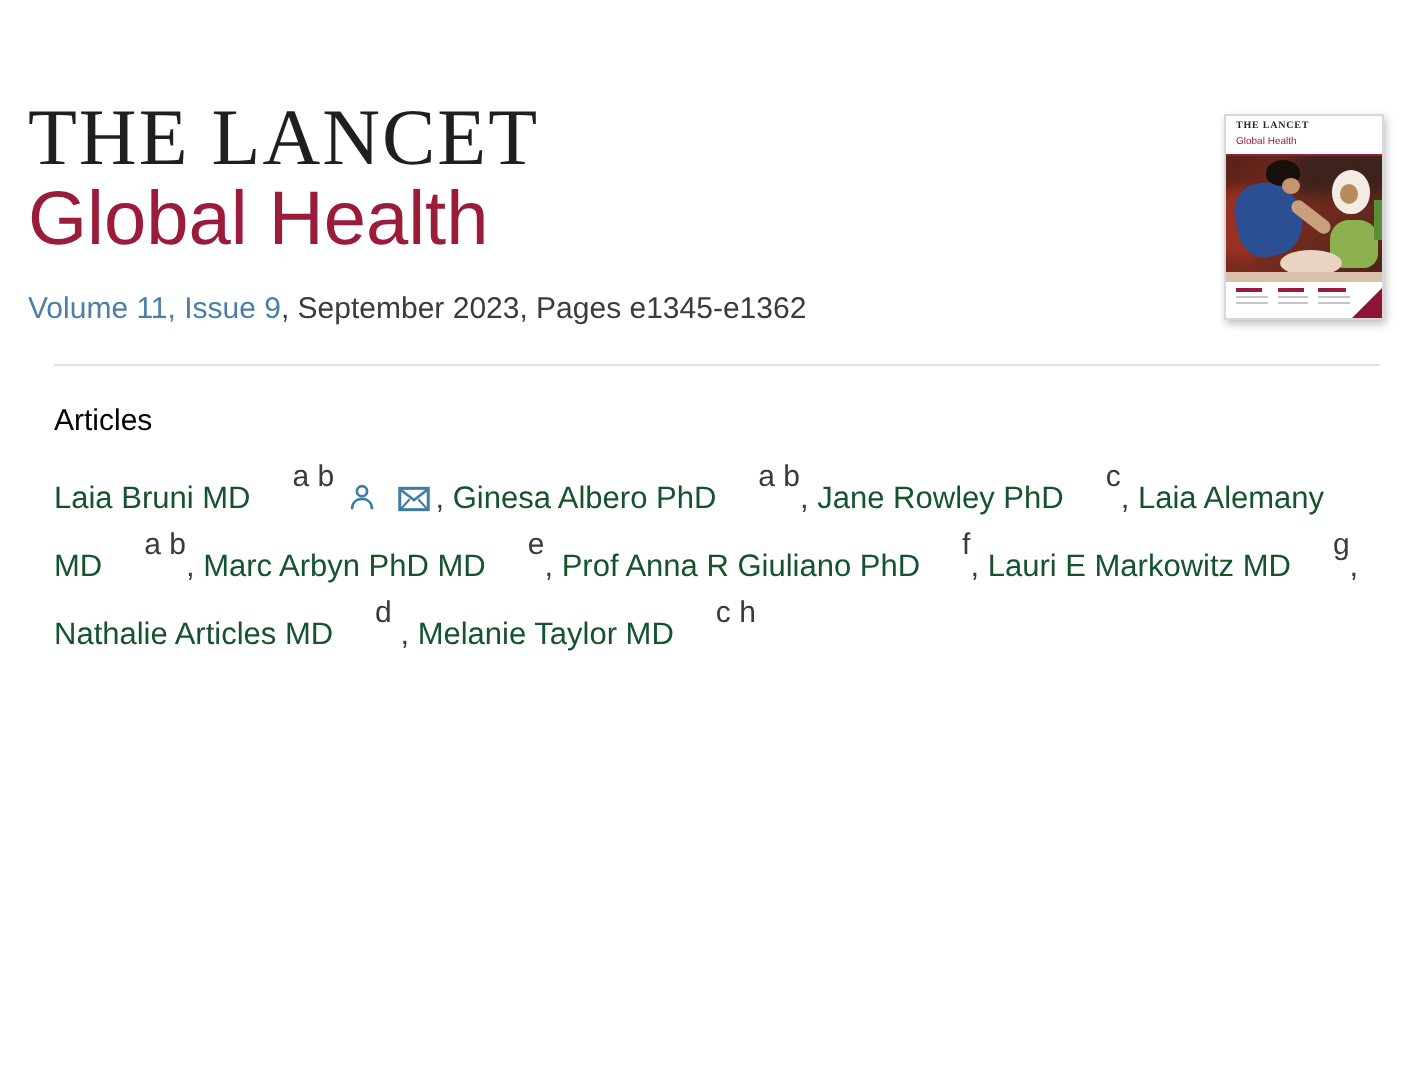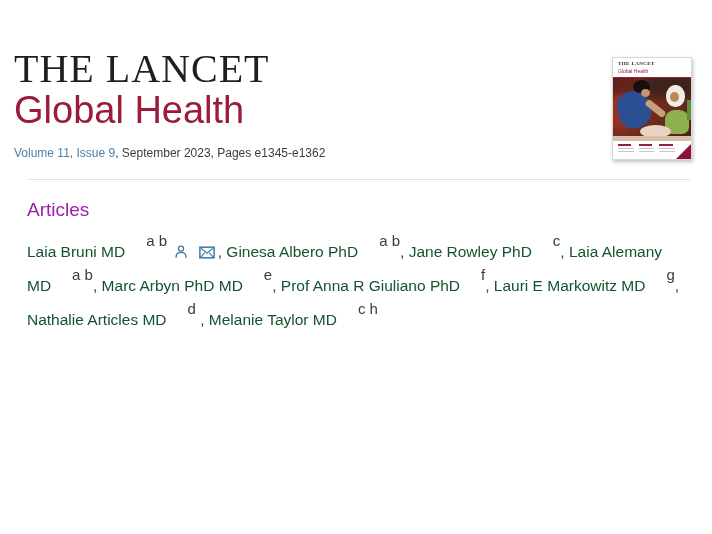--- a/index.html
+++ b/index.html
@@ -17,21 +17,21 @@
   .journal-name {
     font-family:"Liberation Serif", serif;
     font-size:40px; line-height:1.0; font-weight:400;
     color:#1f1f1f; letter-spacing:1px; cursor:pointer;
   }
   .journal-specialty {
     font-family:"Liberation Sans", sans-serif;
     font-size:38px; line-height:1.05; font-weight:400;
     color:#9b1b3a; margin-top:2px; cursor:pointer;
   }
-  .citation { margin:15px 0 0; font-size:12px; color:#3b3b3b; }
+  .citation { margin:15px 0 0; font-size:15px; color:#3b3b3b; }
   .citation a { color:#4d7ea8; text-decoration:none; cursor:pointer; }
 
   
   .cover {
     position:absolute; top:57px; right:20px;
     width:80px; height:103px; background:#fff;
     border:1px solid #d8d8d8;
     box-shadow:1px 2px 4px rgba(0,0,0,0.25);
     cursor:pointer; overflow:hidden;
   }
@@ -67,21 +67,21 @@
   .cover-corner {
     position:absolute; right:0; bottom:0; width:15px; height:15px;
     background:#8c1536; clip-path:polygon(100% 0,100% 100%,0 100%);
   }
 
   
   .divider { border:none; border-top:1px solid #e2e2e2; margin:19px 22px 0 27px; }
 
   
   .article-head { padding:19px 22px 0 27px; }
-  .section-label { font-size:19px; color:#a21caf; }
+  .section-label { font-size:15px; color:#000000; }
   .article-title {
     font-family:"Liberation Serif", serif;
     font-size:30px; line-height:40px; font-weight:400;
     color:#1f1f1f; margin:6px 0 0; max-width:634px;
   }
   .authors { margin:11px 0 0; font-size:15.5px; line-height:28px; color:#3b3b3b; max-width:663px; }
   .author-name {
     color:#14532d; cursor:pointer;
     text-decoration-color:#9a9a9a;
     text-decoration-thickness:1px;

